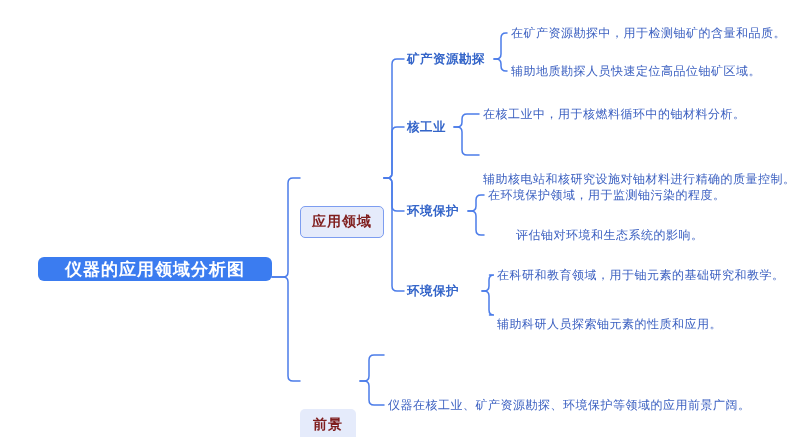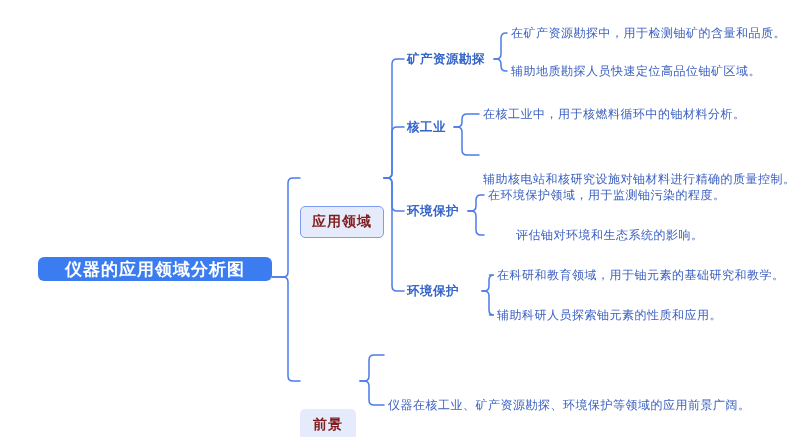--- a/index.html
+++ b/index.html
@@ -83,17 +83,17 @@
   <div class="node leaf" style="left:511px;top:25px;">在矿产资源勘探中，用于检测铀矿的含量和品质。</div>
   <div class="node leaf" style="left:511px;top:63px;">辅助地质勘探人员快速定位高品位铀矿区域。</div>
 
   <div class="node leaf" style="left:483px;top:106px;">在核工业中，用于核燃料循环中的铀材料分析。</div>
   <div class="node leaf" style="left:483px;top:147px;margin-top:24px;">辅助核电站和核研究设施对铀材料进行精确的质量控制。</div>
 
   <div class="node leaf" style="left:488px;top:187px;">在环境保护领域，用于监测铀污染的程度。</div>
   <div class="node leaf" style="left:488px;top:227px;margin-left:28px;">评估铀对环境和生态系统的影响。</div>
 
   <div class="node leaf" style="left:497px;top:267px;">在科研和教育领域，用于铀元素的基础研究和教学。</div>
-  <div class="node leaf" style="left:497px;top:307px;">辅助科研人员探索铀元素的性质和应用。</div>
+  <div class="node leaf" style="left:497px;top:317px;font-family:Liberation Mono, monospace;">辅助科研人员探索铀元素的性质和应用。</div>
 
   <div class="node leaf" style="left:388px;top:397px;">仪器在核工业、矿产资源勘探、环境保护等领域的应用前景广阔。</div>
 
 </div>
 
 </body></html>

